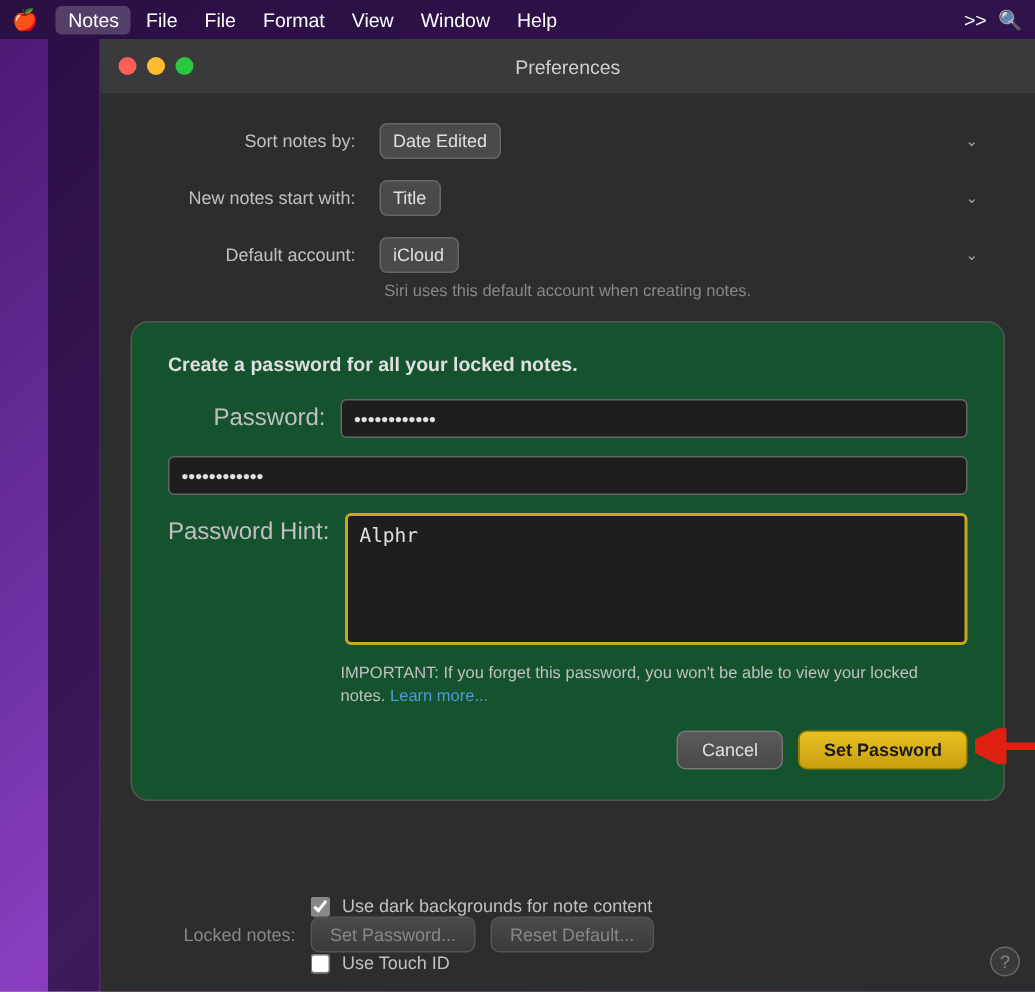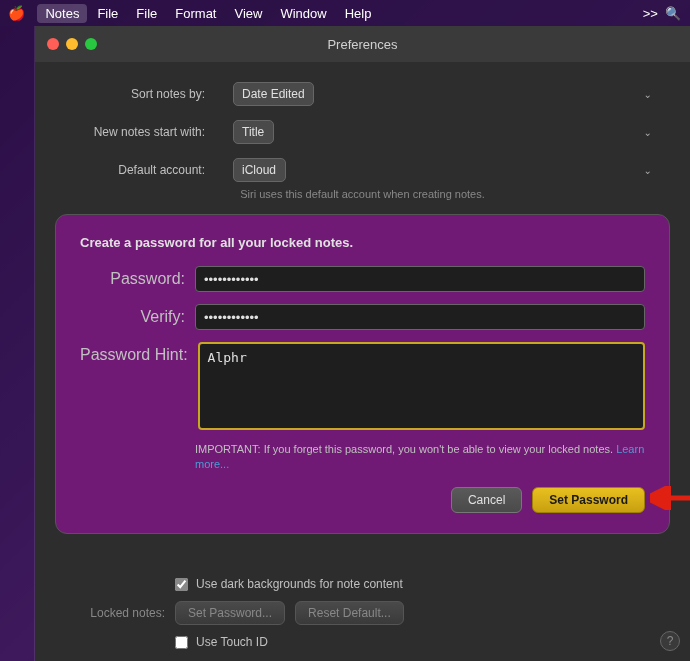--- a/index.html
+++ b/index.html
@@ -55,20 +55,21 @@
       gap: 8px;
       color: #fff;
       font-size: 13px;
     }
 
     
     .app-container {
       display: flex;
       height: calc(100% - 26px);
       position: relative;
+      padding-left: 32px;
     }
 
     
     .sidebar {
       width: 35px;
       background: rgba(30, 10, 50, 0.7);
       display: flex;
       flex-direction: column;
       align-items: center;
       padding-top: 40px;
@@ -125,21 +126,21 @@
       flex: 1;
       padding: 20px 30px;
       display: flex;
       flex-direction: column;
       gap: 14px;
     }
 
     .pref-row {
       display: flex;
       align-items: center;
-      gap: 28px;
+      gap: 16px;
       justify-content: center;
     }
 
     .pref-label {
       color: #c0c0c0;
       font-size: 12px;
       text-align: right;
       min-width: 140px;
     }
 
@@ -175,21 +176,21 @@
 
     .siri-hint {
       color: #888;
       font-size: 11px;
       text-align: center;
       margin-top: -8px;
     }
 
     
     .password-dialog {
-      background: #701a75;
+      background: #14532d;
       border: 1px solid #555;
       border-radius: 12px;
       padding: 20px 24px;
       margin: 0 -10px;
       position: relative;
       z-index: 10;
     }
 
     .dialog-title {
       color: #e0e0e0;
@@ -277,21 +278,20 @@
       font-weight: 600;
       padding: 5px 16px;
       cursor: pointer;
       position: relative;
     }
 
     .bottom-section {
       padding: 12px 30px;
       display: flex;
       flex-direction: column;
-      gap: 10px;
     }
 
     .checkbox-row {
       display: flex;
       align-items: center;
       gap: 8px;
       color: #c0c0c0;
       font-size: 12px;
     }
 
@@ -424,21 +424,20 @@
       <div class="password-dialog">
 
         <div class="dialog-title">Create a password for all your locked notes.</div>
 
         <div class="form-row">
           <span class="form-label">Password:</span>
           <input type="password" class="form-input" value="••••••••••••" style="">
         </div>
 
         <div class="form-row">
-          <span class="form-label">Verify:</span>
           <input type="password" class="form-input" value="••••••••••••" style="">
         </div>
 
         <div class="form-row">
           <span class="form-label">Password Hint:</span>
           <textarea class="hint-textarea" style="">Alphr</textarea>
         </div>
 
         <div class="important-text">
           <span>IMPORTANT: If you forget this password, you won't be able to view your locked notes.</span>

